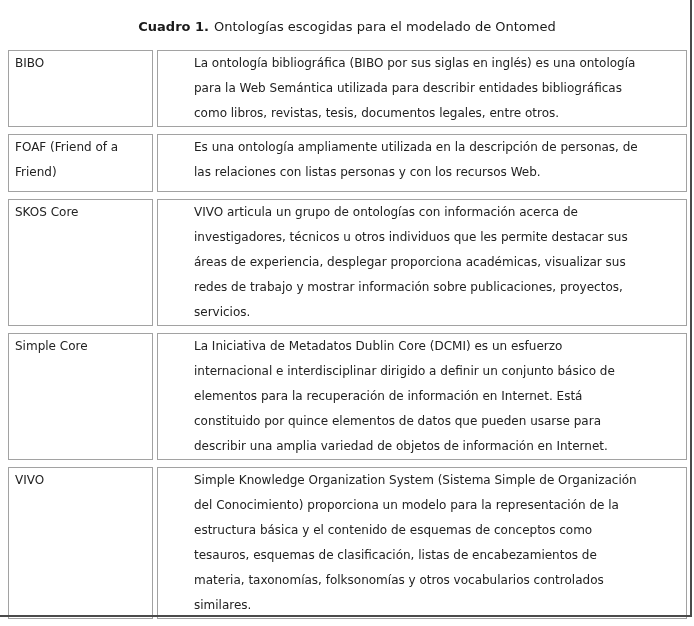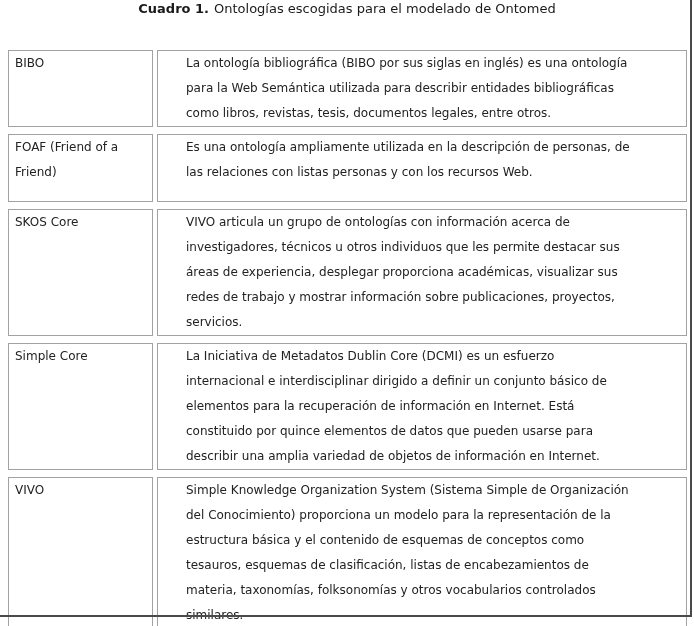--- a/index.html
+++ b/index.html
@@ -13,21 +13,21 @@
   body {
     width: 694px;
     height: 626px;
     position: relative;
     overflow: hidden;
     font-family: "DejaVu Sans", "Liberation Sans", sans-serif;
     color: var(--text);
   }
   .caption {
     width: 694px;
-    padding-top: 0;
+    padding-top: 18px;
     text-align: center;
     font-size: 13px;
     line-height: 17px;
     color: #1a1a1a;
   }
   .caption .bold { font-weight: bold; }
   .caption .rest { margin-left: 5px; }
   .ont-table {
     position: absolute;
     left: 8px;
@@ -40,22 +40,22 @@
   }
   .ont-row { display: contents; }
   .cell {
     border: 1px solid var(--cell-border);
     background: var(--bg);
     font-size: 12px;
     line-height: 25px;
     white-space: pre;
     overflow: hidden;
   }
-  .cell.term { padding: 0 4px 16px 6px; }
-  .cell.desc { padding: 0 2px 0 28px; }
+  .cell.term { padding: 0 4px 6px 6px; }
+  .cell.desc { padding: 0 2px 0 36px; }
   .pane-right-edge {
     position: absolute;
     left: 690px; top: 0;
     width: 2px; height: 617px;
     background: var(--pane-edge);
   }
   .pane-bottom-edge {
     position: absolute;
     left: 0; top: 615px;
     width: 692px; height: 2px;

